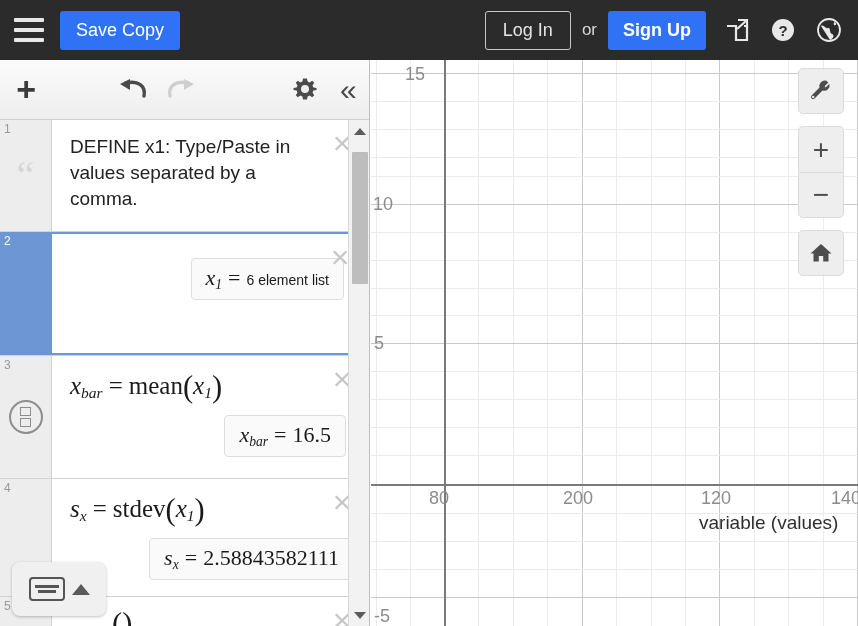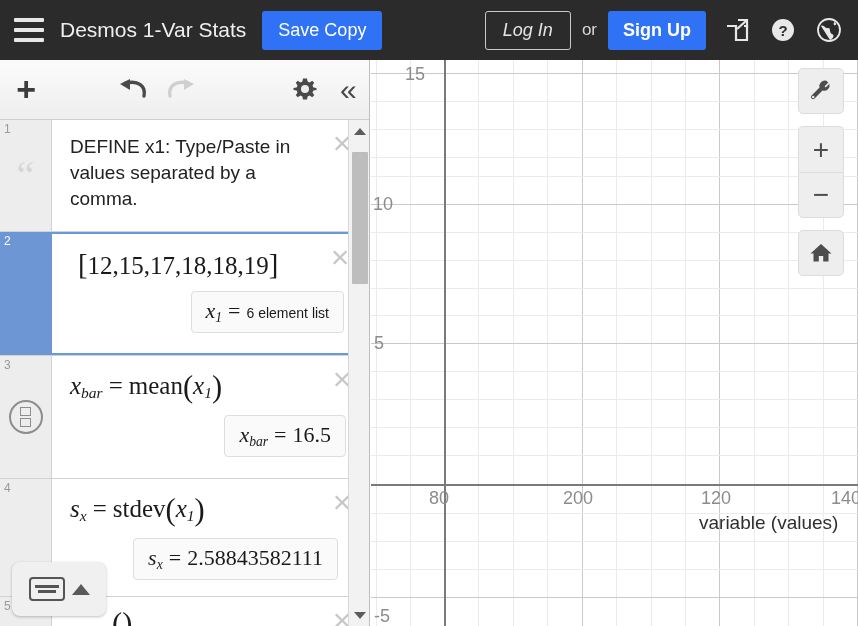--- a/index.html
+++ b/index.html
@@ -26,21 +26,20 @@
   .btn-save {
     background: #2f72f5; color: #fff; border: none; border-radius: 3px;
     font-size: 18px; font-family: "Liberation Sans", sans-serif;
     padding: 9px 16px; cursor: pointer; font-weight: normal;
   }
   .hdr-right { margin-left: auto; display: flex; align-items: center; }
   .btn-login {
     background: transparent; color: #e4e4e4; border: 1px solid #c9c9c9;
     border-radius: 3px; font-size: 18px; padding: 8px 17px; cursor: pointer;
     font-family: "Liberation Sans", sans-serif;
-    font-style: italic;
   }
   .or-text { color: #d8d8d8; font-size: 17px; margin: 0 11px; }
   .btn-signup {
     background: #2f72f5; color: #fff; border: none; border-radius: 3px;
     font-size: 18px; font-weight: bold; padding: 9px 15px; cursor: pointer;
     font-family: "Liberation Sans", sans-serif;
   }
   .hdr-icon {
     width: 30px; height: 30px; margin-left: 16px; cursor: pointer;
     display: flex; align-items: center; justify-content: center;
@@ -202,21 +201,20 @@
 <body>
 
 <div id="app">
 
   <div class="header">
     <div class="hamburger">
       <span></span>
         <span></span>
         <span></span>
     </div>
-    <div class="doc-title">Desmos 1-Var Stats</div>
     <button class="btn-save">Save Copy</button>
 
     <div class="hdr-right">
       <button class="btn-login">Log In</button>
       <span class="or-text">or</span>
       <button class="btn-signup">Sign Up</button>
 
       <div class="hdr-icon">
         <svg width="26" height="26" viewBox="0 0 26 26">
           <path d="M3 9 H12 V23 H23 V9 H20" fill="none" stroke="#e8e8e8" stroke-width="2.2"></path>
@@ -277,23 +275,20 @@
           <div class="note-text">DEFINE x1:  Type/Paste in values separated by a comma.</div>
         </div>
       </div>
 
       <div class="expr-row selected" style="height:124px;">
         <div class="expr-gutter selected">
           <span class="row-num">2</span>
         </div>
         <div class="expr-body">
           <div class="close-x">×</div>
-          <div class="math" style="padding-left:26px;">
-            <span class="brk">[</span><span class="num">12,15,17,18,18,19</span><span class="brk">]</span>
-          </div>
           <div class="result-wrap">
             <div class="result-chip">
               <span class="var">x</span><sub>1</sub><span class="eqsp">=</span><span class="plain">6 element list</span>
             </div>
           </div>
         </div>
       </div>
 
       <div class="expr-row" style="height:123px;">
         <div class="expr-gutter">
@@ -318,21 +313,21 @@
 
       <div class="expr-row" style="height:118px;">
         <div class="expr-gutter">
           <span class="row-num">4</span>
         </div>
         <div class="expr-body">
           <div class="close-x">×</div>
           <div class="math">
             <span class="var">s</span><sub>x</sub><span class="eqsp">=</span><span class="fn">stdev</span><span class="paren">(</span><span class="var">x</span><sub>1</sub><span class="paren">)</span>
           </div>
-          <div class="result-wrap" style="padding-right:32px;">
+          <div class="result-wrap" style="padding-right:16px;">
             <div class="result-chip">
               <span class="var">s</span><sub>x</sub><span class="eqsp">=</span><span>2.58843582111</span>
             </div>
           </div>
         </div>
       </div>
 
       <div class="expr-row" style="height:40px;">
         <div class="expr-gutter">
           <span class="row-num">5</span>

